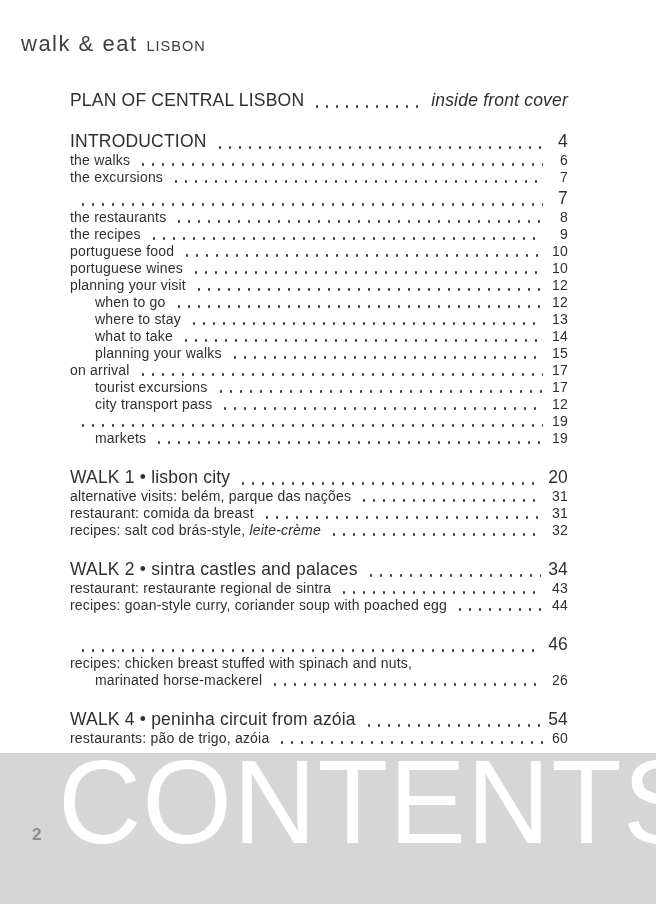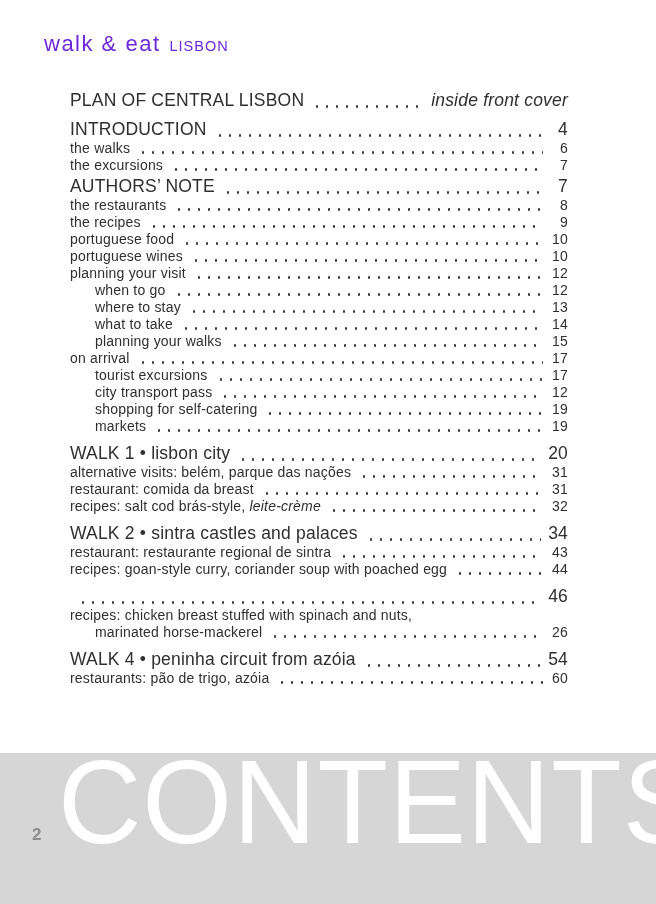--- a/index.html
+++ b/index.html
@@ -6,40 +6,40 @@
   html, body { background: #ffffff; }
   body {
     width: 656px; height: 904px;
     font-family: "Liberation Sans", sans-serif;
     position: relative; overflow: hidden;
   }
   .page { position: relative; width: 656px; height: 904px; background: #ffffff; }
 
   
   .brand-line {
-    position: absolute; left: 44px; top: 31px;
-    color: #6d28d9; letter-spacing: 1.5px;
+    position: absolute; left: 21px; top: 31px;
+    color: #404040; letter-spacing: 1.5px;
     display: flex; align-items: baseline; gap: 9px;
   }
   .brand-main { font-size: 22px; font-weight: 400; }
   .brand-edition { font-size: 14.5px; letter-spacing: 1px; }
 
   
   .toc {
     position: absolute; left: 70px; top: 88px; width: 498px;
     color: #2f2f2f;
   }
   .row {
     display: flex; align-items: center;
     font-size: 14px; line-height: 17px;
     letter-spacing: 0.2px;
     white-space: nowrap;
   }
   .row.head { font-size: 17.5px; line-height: 21px; margin-top: 2px; }
-  .row.gap { margin-top: 8px; }
+  .row.gap { margin-top: 20px; }
   .row.sub .label, .row.cont .label { padding-left: 25px; }
   .label { flex: 0 0 auto; }
   .label .it { font-style: italic; }
   .leader {
     flex: 1 1 auto; align-self: stretch;
     margin-left: 8px; margin-right: 7px;
     background-image: radial-gradient(circle, #3a3a3a 1.05px, rgba(0,0,0,0) 1.35px);
     background-size: 10px 3px;
     background-repeat: repeat-x;
     background-position: left calc(100% - 3px);
@@ -89,21 +89,20 @@
         <span class="label">the walks</span>
         <span class="leader"></span>
         <span class="pagecol">6</span>
       </div>
       <div class="row item">
         <span class="label">the excursions</span>
         <span class="leader"></span>
         <span class="pagecol">7</span>
       </div>
       <div class="row head">
-        <span class="label">AUTHORS’ NOTE</span>
         <span class="leader"></span>
         <span class="pagecol">7</span>
       </div>
       <div class="row item">
         <span class="label">the restaurants</span>
         <span class="leader"></span>
         <span class="pagecol">8</span>
       </div>
       <div class="row item">
         <span class="label">the recipes</span>
@@ -154,21 +153,20 @@
         <span class="label">tourist excursions</span>
         <span class="leader"></span>
         <span class="pagecol">17</span>
       </div>
       <div class="row sub">
         <span class="label">city transport pass</span>
         <span class="leader"></span>
         <span class="pagecol">12</span>
       </div>
       <div class="row sub">
-        <span class="label">shopping for self-catering</span>
         <span class="leader"></span>
         <span class="pagecol">19</span>
       </div>
       <div class="row sub">
         <span class="label">markets</span>
         <span class="leader"></span>
         <span class="pagecol">19</span>
       </div>
       <div class="row head gap">
         <span class="label">WALK 1 • lisbon city</span>

